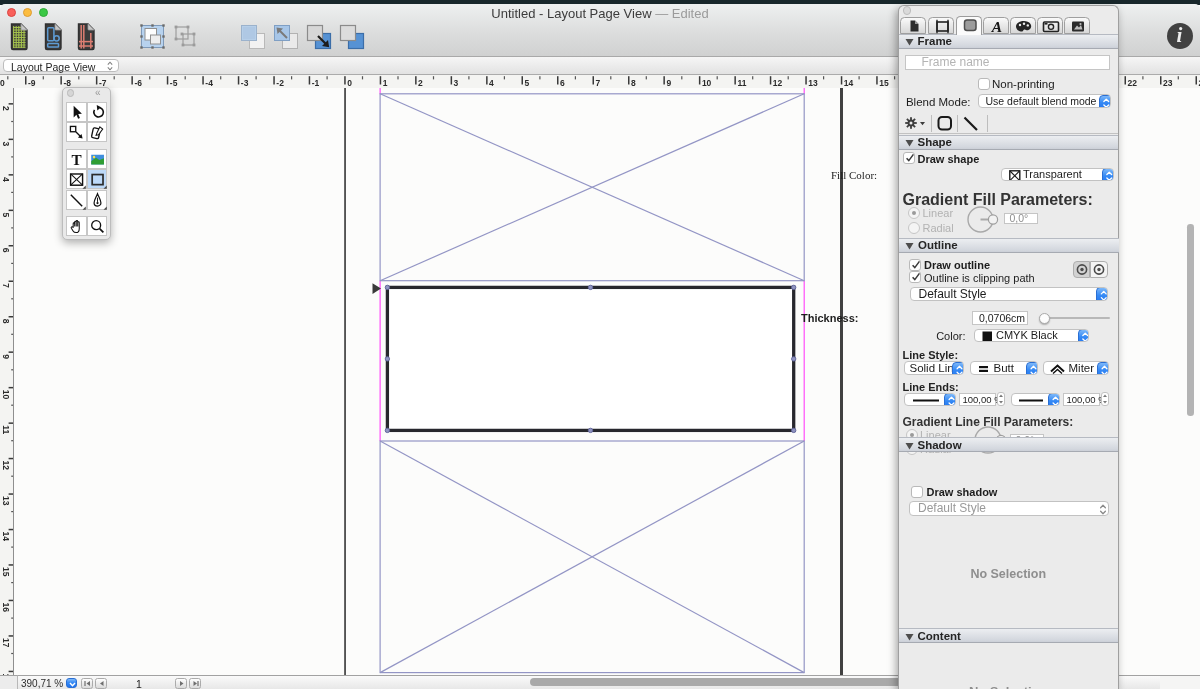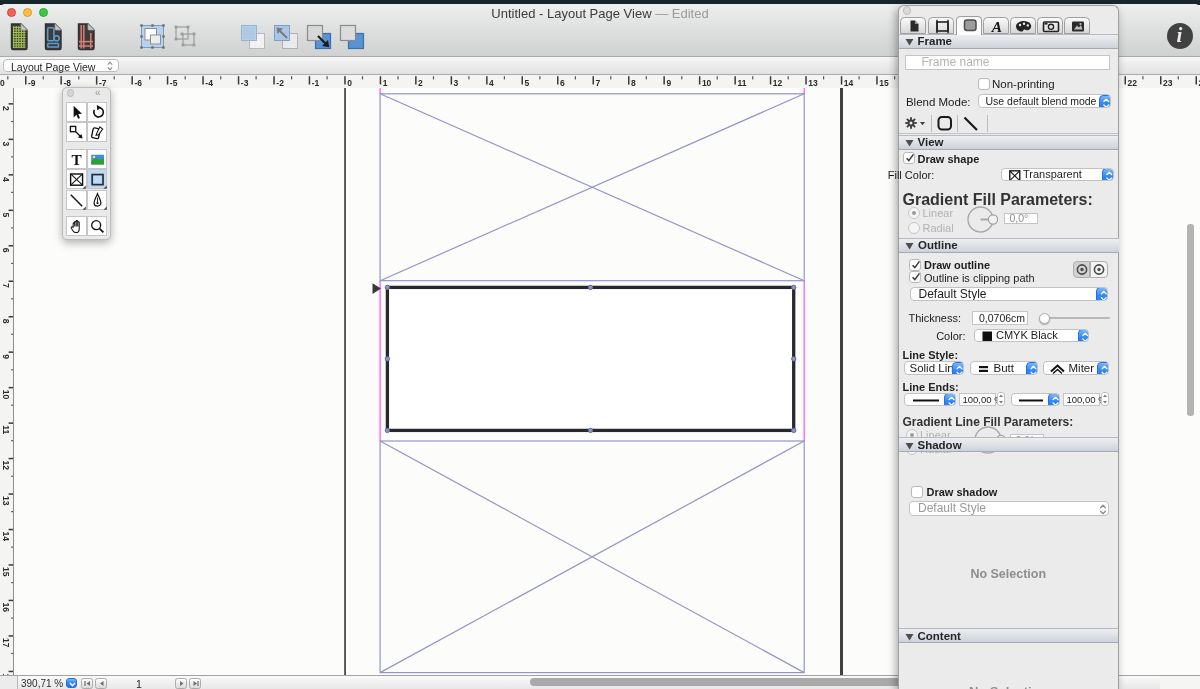--- a/index.html
+++ b/index.html
@@ -496,29 +496,29 @@
     <rect x="2.5" y="2" width="12.5" height="12.5" rx="3.5" fill="none" stroke="#1a1a1a" stroke-width="2"></rect>
   </svg>
 <svg width="18" height="17" viewBox="0 0 18 17" style="position:absolute;left:962px;top:114.5px">
     <line x1="2.5" y1="2.5" x2="15" y2="15" stroke="#1a1a1a" stroke-width="2.2"></line>
   </svg>
 <div style="position:absolute;left:898.5px;top:133px;width:219.5px;height:1px;background:#c2c2c2;"></div>
 <div style="position:absolute;left:898.5px;top:134.5px;width:219.5px;height:13px;background:linear-gradient(#eceef1,#d3d7de 85%,#cbcfd7);border-top:1px solid #b6bac2;border-bottom:1px solid #a6aab2;box-sizing:content-box;">
     <svg width="9" height="8" viewBox="0 0 9 8" style="position:absolute;left:6px;top:3.5px">
       <path d="M0.5,1 L8.5,1 L4.5,7.5 Z" fill="#4d4d4d"></path>
     </svg>
-    <span style="position:absolute;left:19px;top:0.5px;font-size:11.5px;font-weight:700;color:#252525">View</span>
+    <span style="position:absolute;left:19px;top:0.5px;font-size:11.5px;font-weight:700;color:#252525">Shape</span>
   </div>
 <div style="position:absolute;left:902.5px;top:152px;width:12px;height:12px;background:#fff;border:1px solid #b9b9b9;border-radius:3px;box-sizing:border-box;">
     <svg width="12" height="12" viewBox="0 0 12 12" style="position:absolute;left:0;top:-1px">
       <path d="M2.6,6.2 L4.8,8.6 L9.4,2.4" fill="none" stroke="#3a3a3a" stroke-width="1.5"></path>
     </svg>
   </div>
 <div style="position:absolute;left:917.5px;top:152.8px;font-size:11px;color:#1d1d1d;font-weight:700;white-space:nowrap;">Draw shape</div>
-<div style="position:absolute;left:831px;top:168.8px;width:160px;text-align:center;font-size:11px;color:#1d1d1d;font-weight:400;white-space:nowrap;">Fill Color:</div>
+<div style="position:absolute;left:831px;top:168.8px;width:160px;text-align:left;font-size:11px;color:#1d1d1d;font-weight:400;white-space:nowrap;font-family:Liberation Serif, serif;">Fill Color:</div>
 <div style="position:absolute;left:1001px;top:167.5px;width:112.5px;height:13.5px;background:#fff;border:1px solid #c2c2c2;border-radius:4px;box-sizing:border-box;overflow:hidden;">
     <svg width="12" height="12" viewBox="0 0 12 12" style="position:absolute;left:7px;top:1px">
       <rect x="0.8" y="0.8" width="10" height="10" fill="#fff" stroke="#1a1a1a" stroke-width="1.4"></rect>
       <line x1="1" y1="1" x2="10.5" y2="10.5" stroke="#1a1a1a" stroke-width="1.1"></line>
       <line x1="10.5" y1="1" x2="1" y2="10.5" stroke="#1a1a1a" stroke-width="1.1"></line>
     </svg>
     <span style="position:absolute;left:21px;top:50%;transform:translateY(-50%);font-size:11px;color:#1c1c1c;white-space:nowrap;font-weight:400">Transparent</span>
     <div style="position:absolute;left:100.0px;top:-0.5px;width:12.5px;height:14.5px;border-radius:4px;background:linear-gradient(#7db8f9,#368af5 45%,#1f72ee);border:0.5px solid #2a6fd4;">
       <svg width="12.5" height="14.5" viewBox="0 0 12.5 14.5" style="position:absolute;left:0;top:0">
         <path d="M3.85,5.51 L6.25,3.19 L8.65,5.51" fill="none" stroke="white" stroke-width="1.3" stroke-linecap="round" stroke-linejoin="round"></path>
@@ -574,21 +574,21 @@
   </div>
 <div style="position:absolute;left:909.5px;top:286.5px;width:198.5px;height:14.5px;background:#fff;border:1px solid #c2c2c2;border-radius:4px;box-sizing:border-box;overflow:hidden;">
     <span style="position:absolute;left:8px;top:50%;transform:translateY(-50%);font-size:12px;color:#1c1c1c;white-space:nowrap;font-weight:400">Default Style</span>
     <div style="position:absolute;left:185.0px;top:-0.5px;width:13.5px;height:15.5px;border-radius:4px;background:linear-gradient(#7db8f9,#368af5 45%,#1f72ee);border:0.5px solid #2a6fd4;">
       <svg width="13.5" height="15.5" viewBox="0 0 13.5 15.5" style="position:absolute;left:0;top:0">
         <path d="M4.35,5.89 L6.75,3.41 L9.15,5.89" fill="none" stroke="white" stroke-width="1.3" stroke-linecap="round" stroke-linejoin="round"></path>
         <path d="M4.35,9.61 L6.75,12.09 L9.15,9.61" fill="none" stroke="white" stroke-width="1.3" stroke-linecap="round" stroke-linejoin="round"></path>
       </svg>
     </div>
   </div>
-<div style="position:absolute;left:801px;top:312px;width:160px;text-align:right;font-size:11px;color:#1d1d1d;font-weight:400;white-space:nowrap;">Thickness:</div>
+<div style="position:absolute;left:801px;top:312px;width:160px;text-align:left;font-size:11px;color:#1d1d1d;font-weight:700;white-space:nowrap;">Thickness:</div>
 <div style="position:absolute;left:972px;top:310.5px;width:56px;height:14px;background:#fff;border:1px solid #c5c5c5;box-sizing:border-box;">
     <span style="position:absolute;left:6px;top:50%;transform:translateY(-50%);font-size:10.5px;color:#1c1c1c;white-space:nowrap">0,0706cm</span>
   </div>
 <div style="position:absolute;left:1038.5px;top:317.3px;width:71.5px;height:2px;background:#b8b8b8;border-radius:1px;"></div>
 <div style="position:absolute;left:1038.5px;top:312.5px;width:11px;height:11px;background:#fdfdfd;border:1px solid #aaa;border-radius:50%;box-shadow:0 1px 1.5px rgba(0,0,0,0.25);box-sizing:border-box;"></div>
 <div style="position:absolute;left:805.5px;top:329.5px;width:160px;text-align:right;font-size:11px;color:#1d1d1d;font-weight:400;white-space:nowrap;">Color:</div>
 <div style="position:absolute;left:974px;top:328.5px;width:115px;height:13.5px;background:#fff;border:1px solid #c2c2c2;border-radius:4px;box-sizing:border-box;overflow:hidden;">
     <svg width="11" height="11" viewBox="0 0 11 11" style="position:absolute;left:7px;top:1.5px">
       <rect x="0.5" y="0.5" width="9.5" height="9.5" fill="#111"></rect>
     </svg>

